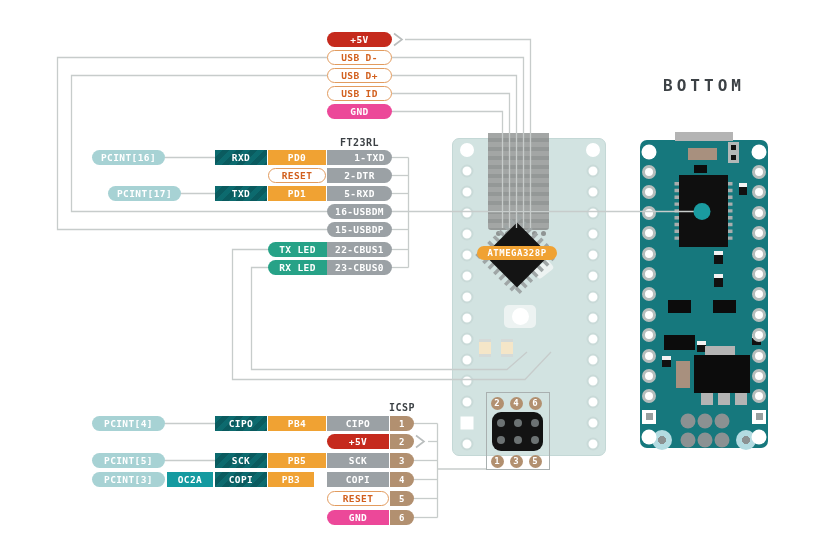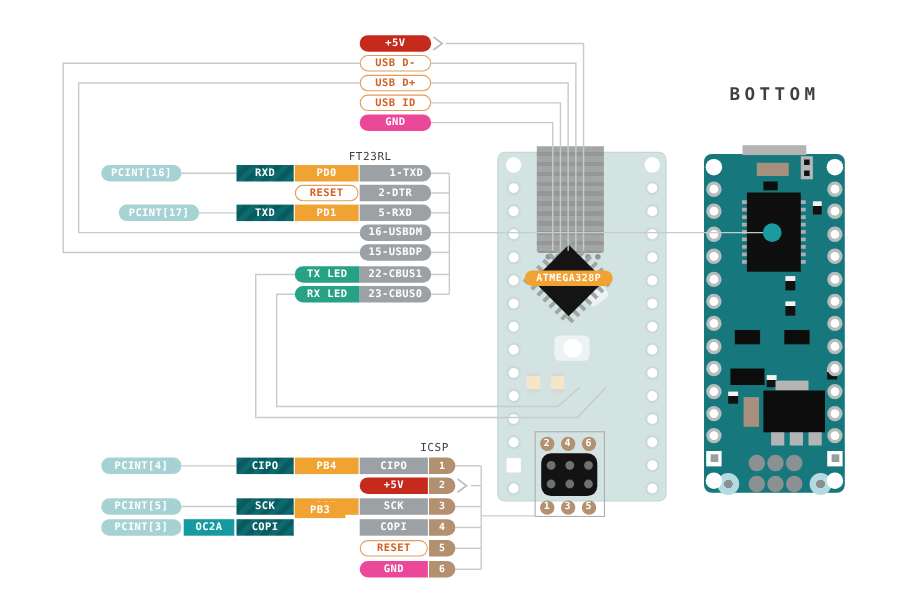--- a/index.html
+++ b/index.html
@@ -29,21 +29,21 @@
   .c-red{background:#c52a1d;}
   .c-orange{background:#f0a233;}
   .c-gray{background:#9ba1a5;}
   .c-tan{background:#b29070;font-size:9px;}
   .c-ltteal{background:#a7d2d4;}
   .c-green{background:#27a287;}
   .c-teal{background:#149aa0;}
   .c-black{background:#ec4899;}
   .c-stripe{background:repeating-linear-gradient(135deg,#0c6a6e 0 5px,#0a5b5f 5px 10px);}
   .outline{background:#fff;border:1.5px solid #e29b5e;color:#d2601e;border-radius:8px;}
-  .hdr{position:absolute;z-index:3;font-size:10px;font-weight:normal;color:#3c4145;letter-spacing:0.5px;text-align:left;}
+  .hdr{position:absolute;z-index:3;font-size:10px;font-weight:bold;color:#3c4145;letter-spacing:0.5px;text-align:center;}
   .bottom-title{left:640px;top:76px;width:128px;text-align:center;font-size:16px;font-weight:bold;
                 color:#3c4145;letter-spacing:4px;}
   .chip-lbl{left:477px;top:246px;width:80px;height:14px;background:#f0a233;border-radius:7px;
             display:flex;align-items:center;justify-content:center;color:#fff;font-size:9px;
             font-weight:bold;letter-spacing:0.5px;}
   .num-circle{position:absolute;z-index:3;width:13px;height:13px;border-radius:50%;background:#b29070;
               color:#fff;font-size:9px;font-weight:bold;display:flex;align-items:center;justify-content:center;}
   .usb-conn{left:488px;top:133px;width:61px;height:97px;border-radius:0 0 3px 3px;
             background:repeating-linear-gradient(180deg,#a3a6a5 0 5px,#949897 5px 9px);}
   .conn-pad{width:5px;height:5px;border-radius:50%;background:#8f9493;}
@@ -215,21 +215,21 @@
 
   <div class="pill c-ltteal" style="left:92px;top:453px;width:73px;">PCINT[5]</div>
   <div class="box c-stripe" style="left:215px;top:453px;width:52px;">SCK</div>
   <div class="box c-orange" style="left:268px;top:453px;width:58px;">PB5</div>
   <div class="box c-gray" style="left:327px;top:453px;width:62px;">SCK</div>
   <div class="box c-tan rr" style="left:390px;top:453px;width:24px;">3</div>
 
   <div class="pill c-ltteal" style="left:92px;top:472px;width:73px;">PCINT[3]</div>
   <div class="box c-teal" style="left:167px;top:472px;width:46px;">OC2A</div>
   <div class="box c-stripe" style="left:215px;top:472px;width:52px;">COPI</div>
-  <div class="box c-orange" style="left:268px;top:456px;width:46px;">PB3</div>
+  <div class="box c-orange" style="left:268px;top:472px;width:46px;">PB3</div>
   <div class="box c-gray" style="left:327px;top:472px;width:62px;">COPI</div>
   <div class="box c-tan rr" style="left:390px;top:472px;width:24px;">4</div>
 
   <div class="pill outline" style="left:327px;top:491px;width:62px;">RESET</div>
   <div class="box c-tan rr" style="left:390px;top:491px;width:24px;">5</div>
 
   <div class="box c-black rl" style="left:327px;top:510px;width:62px;">GND</div>
   <div class="box c-tan rr" style="left:390px;top:510px;width:24px;">6</div>
 
   <div class="num-circle" style="left:490.5px;top:396.5px;">2</div>

